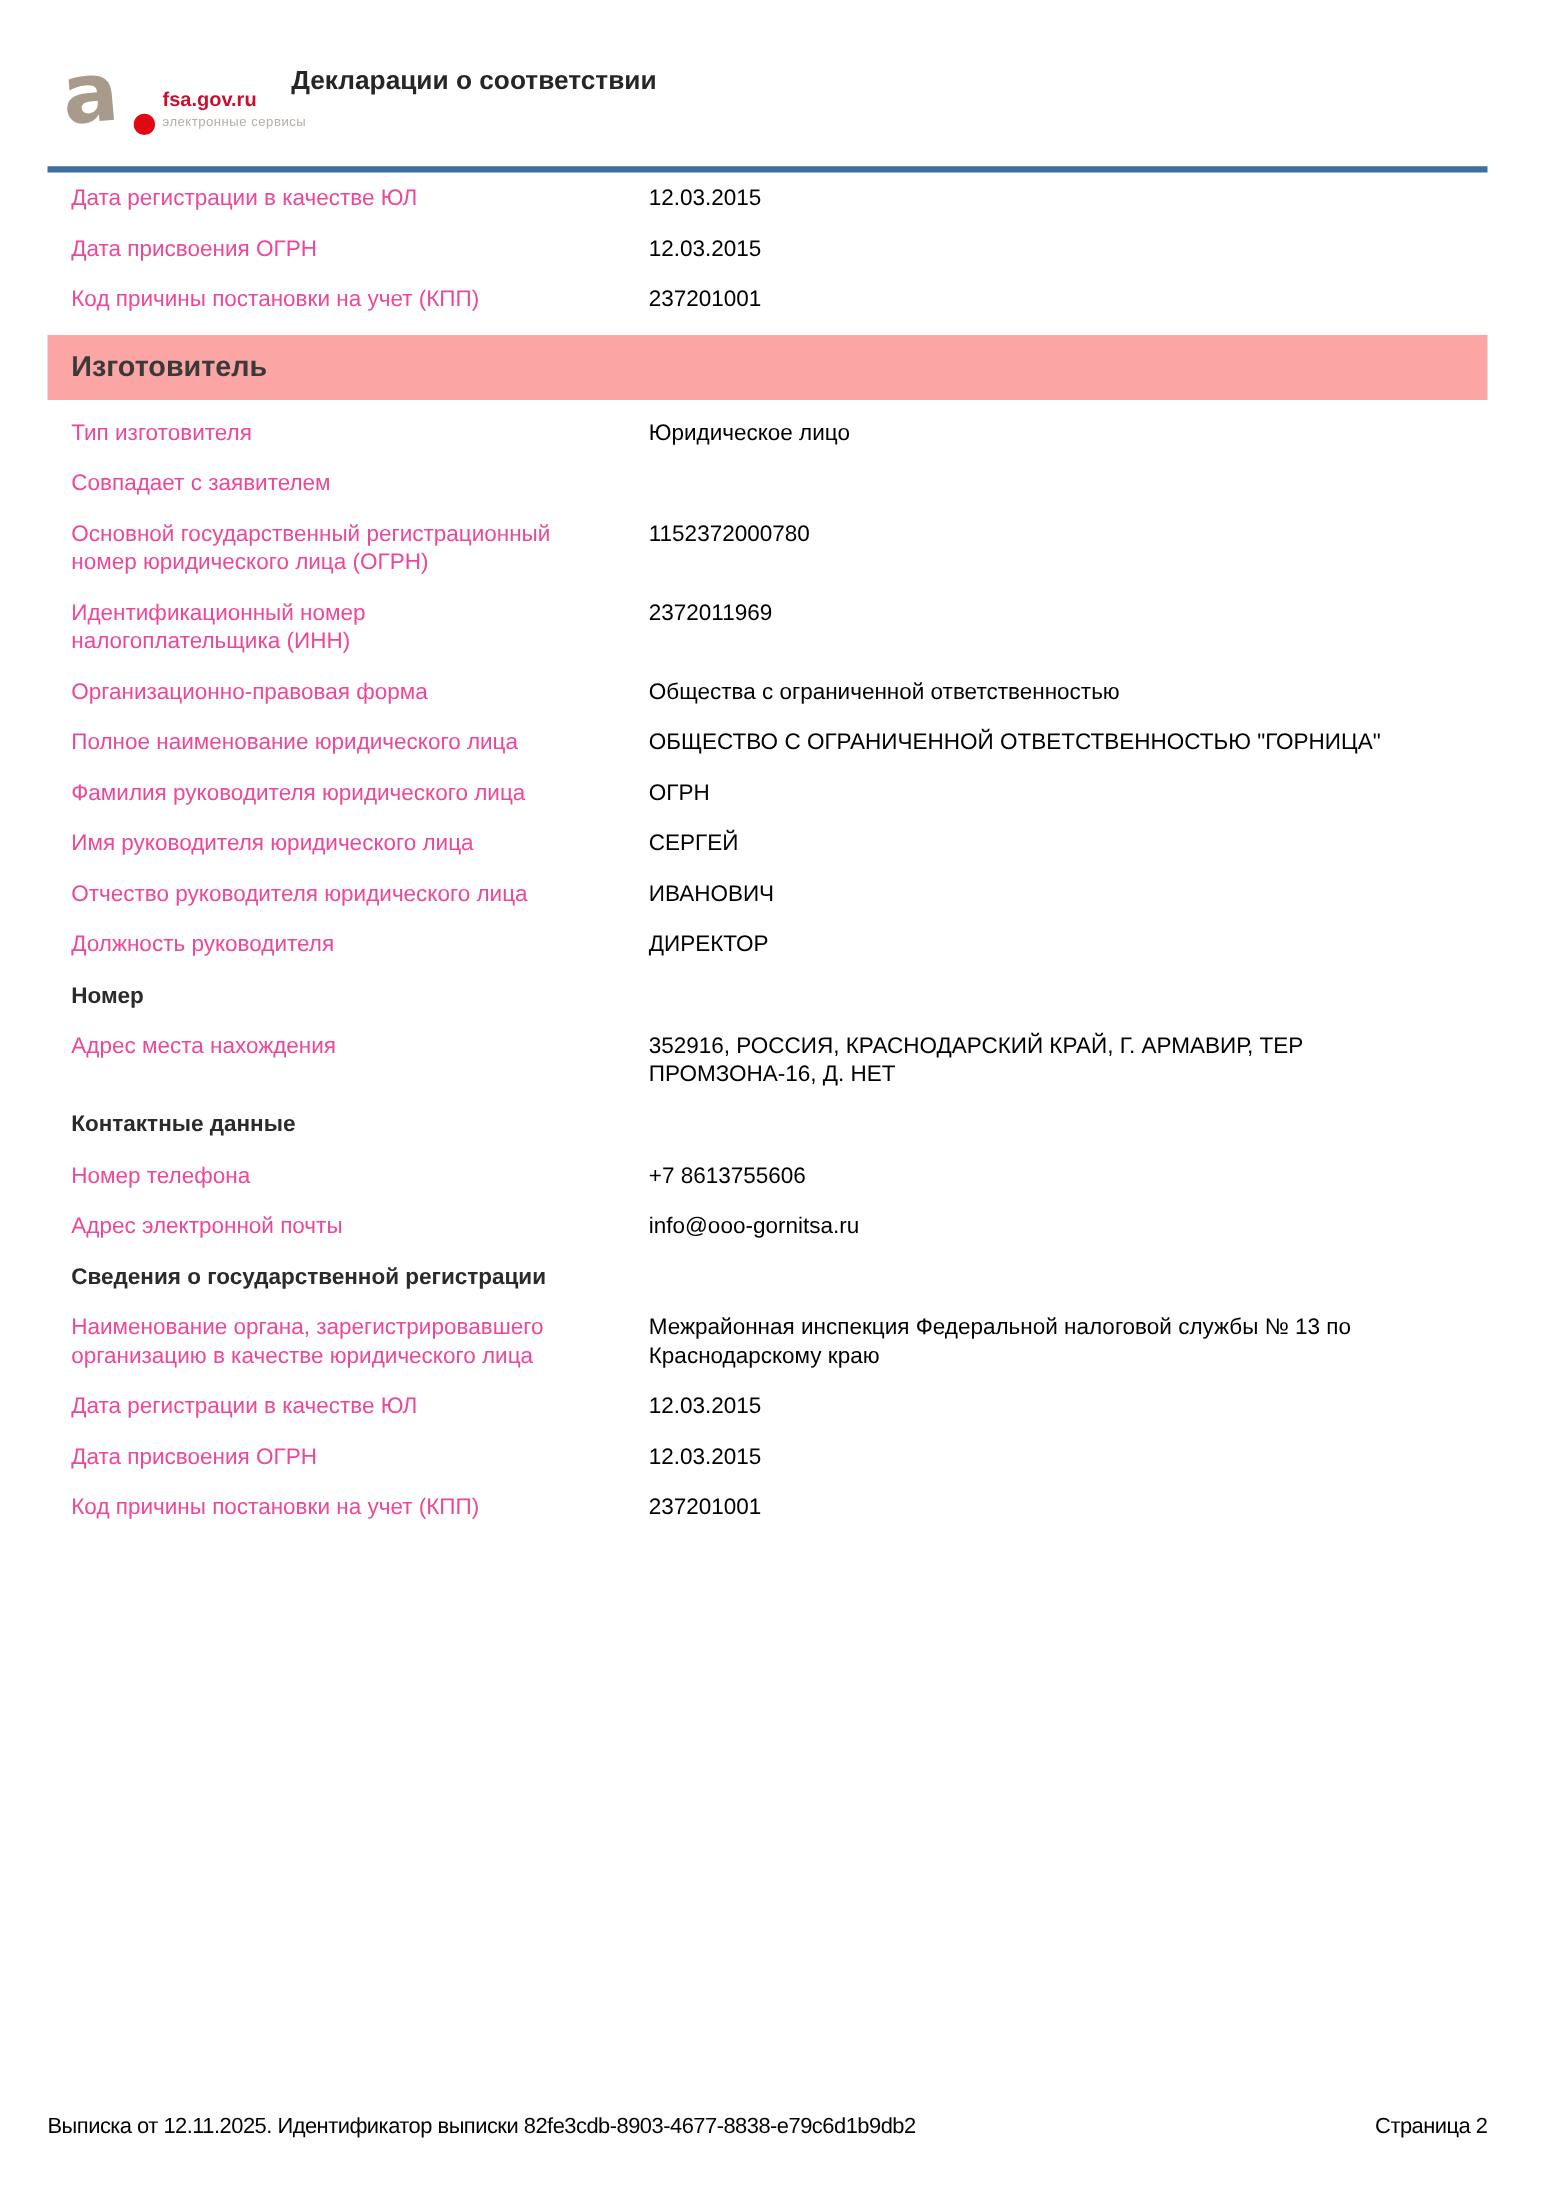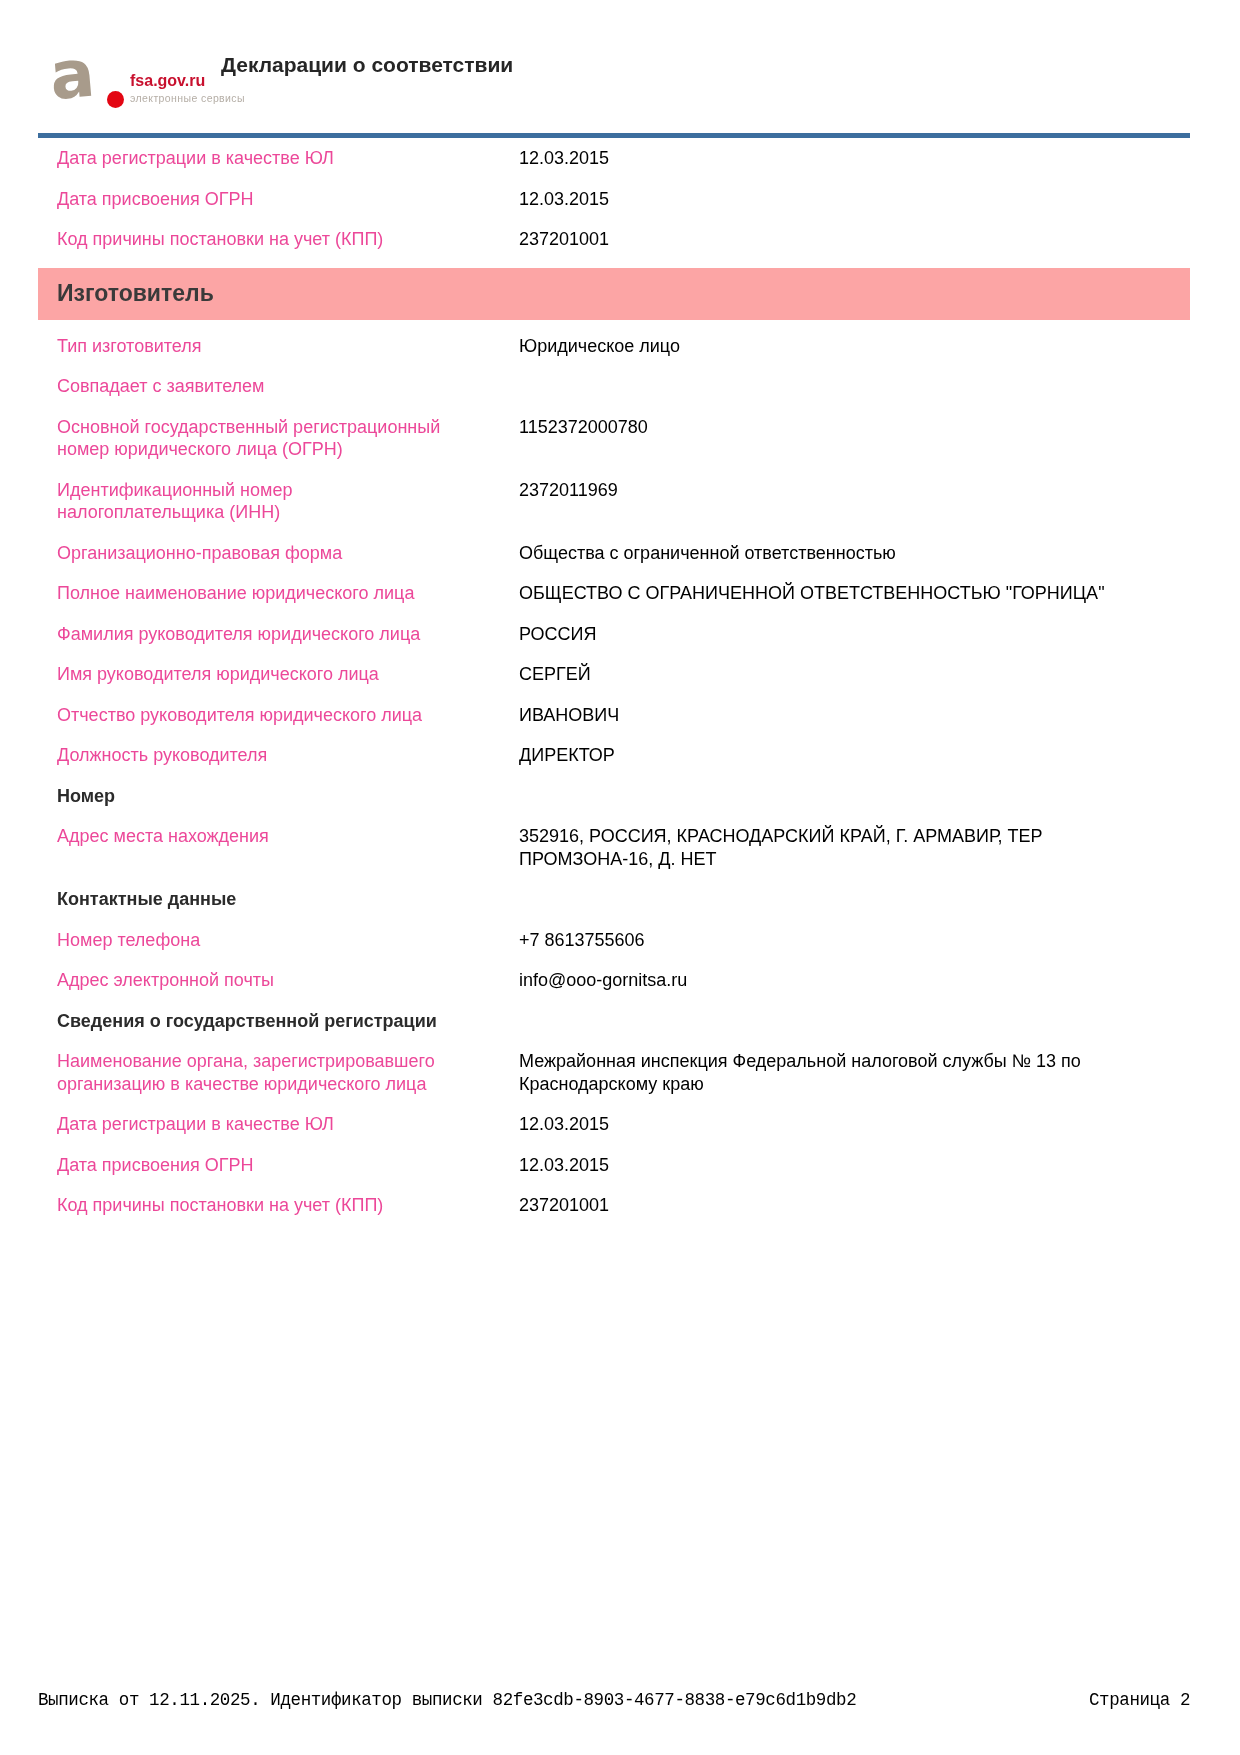--- a/index.html
+++ b/index.html
@@ -15,41 +15,41 @@
   .logo { position:absolute; left:12px; top:48px; display:flex; align-items:flex-start; }
   .logo-mark { position:relative; width:74px; height:58px; }
   .mark-a {
     display:block; font-family:"DejaVu Sans", sans-serif; font-weight:bold;
     font-size:66px; line-height:52px; color:#a89b8b; transform:rotate(-5deg);
   }
   .mark-dot { position:absolute; right:0; bottom:-2px; width:17px; height:17px; border-radius:50%; background:#e30613; }
   .logo-text { margin:24px 0 0 6px; }
   .brand { font-size:16px; font-weight:bold; color:#c8102e; line-height:18px; }
   .tagline { font-size:10.5px; color:#b5aea6; letter-spacing:.4px; margin-top:2px; }
-  .doc-title { position:absolute; left:183px; top:53px; font-size:21px; font-weight:bold; color:#262626; }
+  .doc-title { position:absolute; left:195px; top:53px; font-size:21px; font-weight:bold; color:#262626; }
 
   .divider { height:5px; background:#3c6e9e; }
 
   
   .rows { padding-top:0; }
   .row { display:flex; padding:9px 0 9px 19px; font-size:18px; line-height:22.5px; }
   .row .lbl { flex:0 0 462px; padding-right:72px; color:#ec4899; }
   .row .val { width:630px; color:#000000; }
 
   .section-title {
     margin-top:8px; height:52px; background:#fca5a5; display:flex; align-items:center;
     padding-left:19px; font-size:23px; font-weight:bold; color:#3a3a3a; margin-bottom:6px;
   }
   .subheader { padding:9px 0 9px 19px; font-size:18px; line-height:22.5px; font-weight:bold; color:#2b2b2b; }
 
   
   .footer {
     position:absolute; left:38px; top:1690px; width:1152px;
     display:flex; justify-content:space-between;
-    font-size:17.5px; letter-spacing:-0.4px; color:#000;font-family:Liberation Mono, monospace;
+    font-size:17.5px; letter-spacing:-0.4px; color:#000;
   }
 </style>
 </head>
 <body>
 
 <div class="page">
   <div class="content">
 
     <div class="header">
       <div class="logo">
@@ -102,21 +102,21 @@
       <div class="row">
         <span class="lbl">Организационно-правовая форма</span>
         <span class="val">Общества с ограниченной ответственностью</span>
       </div>
       <div class="row">
         <span class="lbl">Полное наименование юридического лица</span>
         <span class="val">ОБЩЕСТВО С ОГРАНИЧЕННОЙ ОТВЕТСТВЕННОСТЬЮ "ГОРНИЦА"</span>
       </div>
       <div class="row">
         <span class="lbl">Фамилия руководителя юридического лица</span>
-        <span class="val">РОССИЯ</span>
+        <span class="val">ОГРН</span>
       </div>
       <div class="row">
         <span class="lbl">Имя руководителя юридического лица</span>
         <span class="val">СЕРГЕЙ</span>
       </div>
       <div class="row">
         <span class="lbl">Отчество руководителя юридического лица</span>
         <span class="val">ИВАНОВИЧ</span>
       </div>
       <div class="row">

